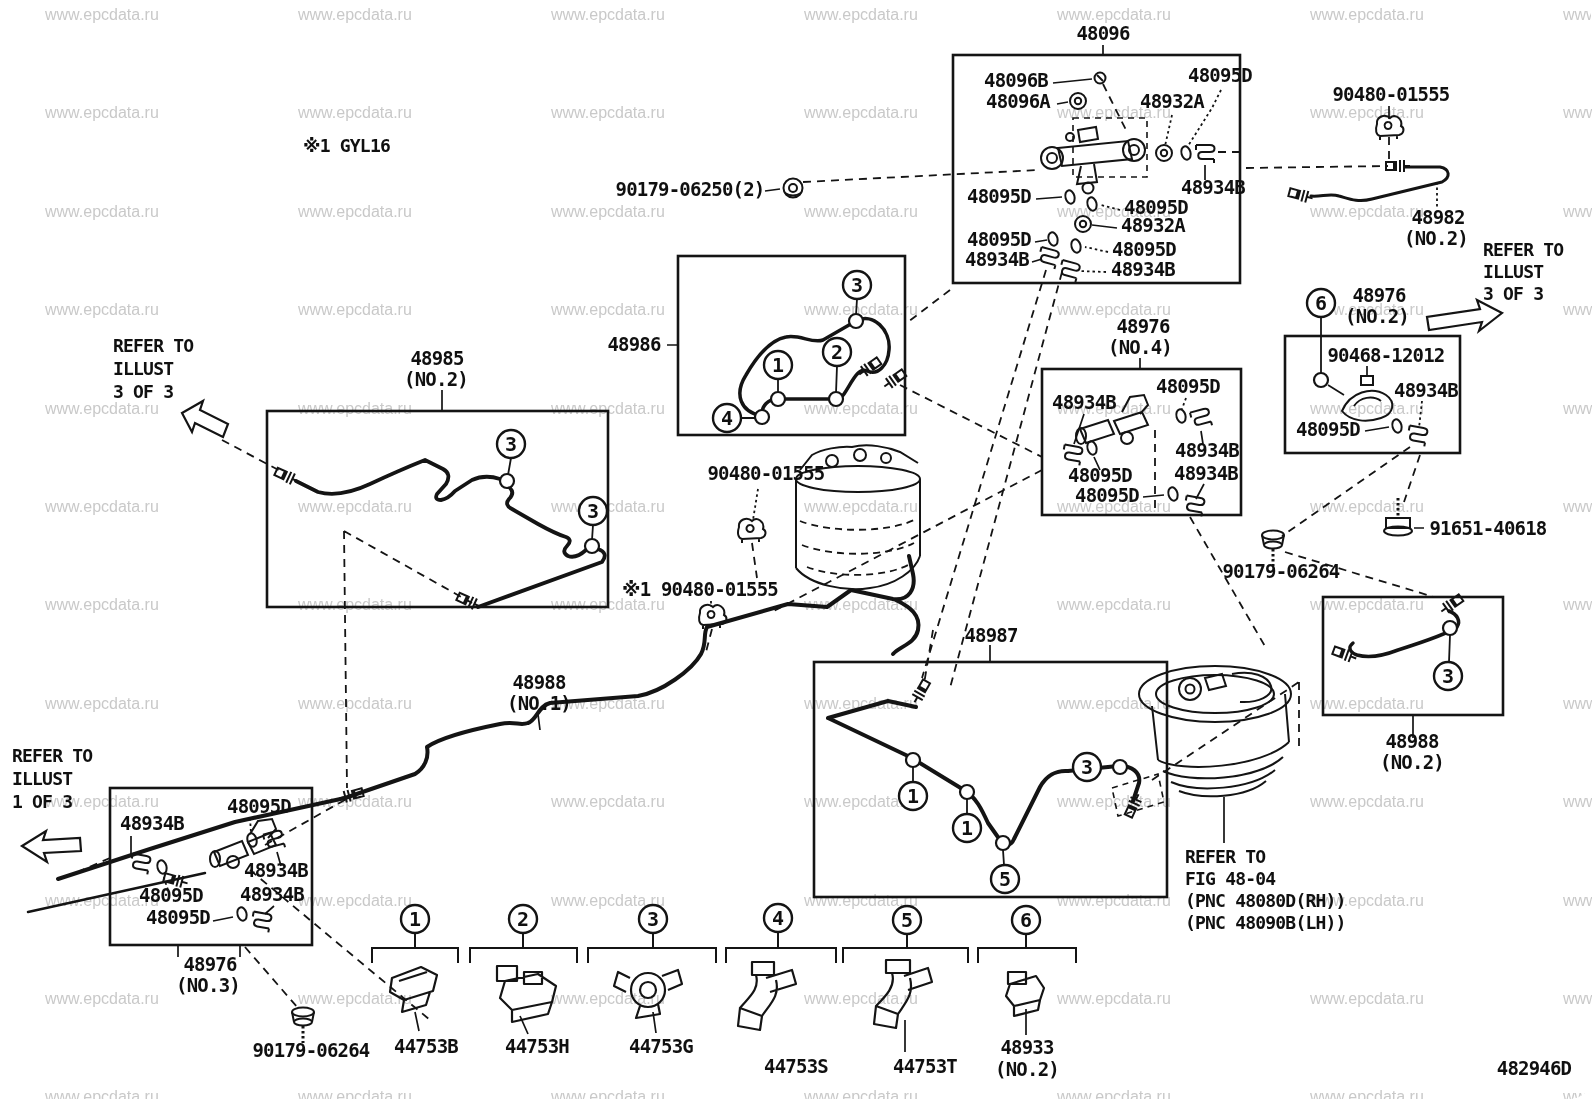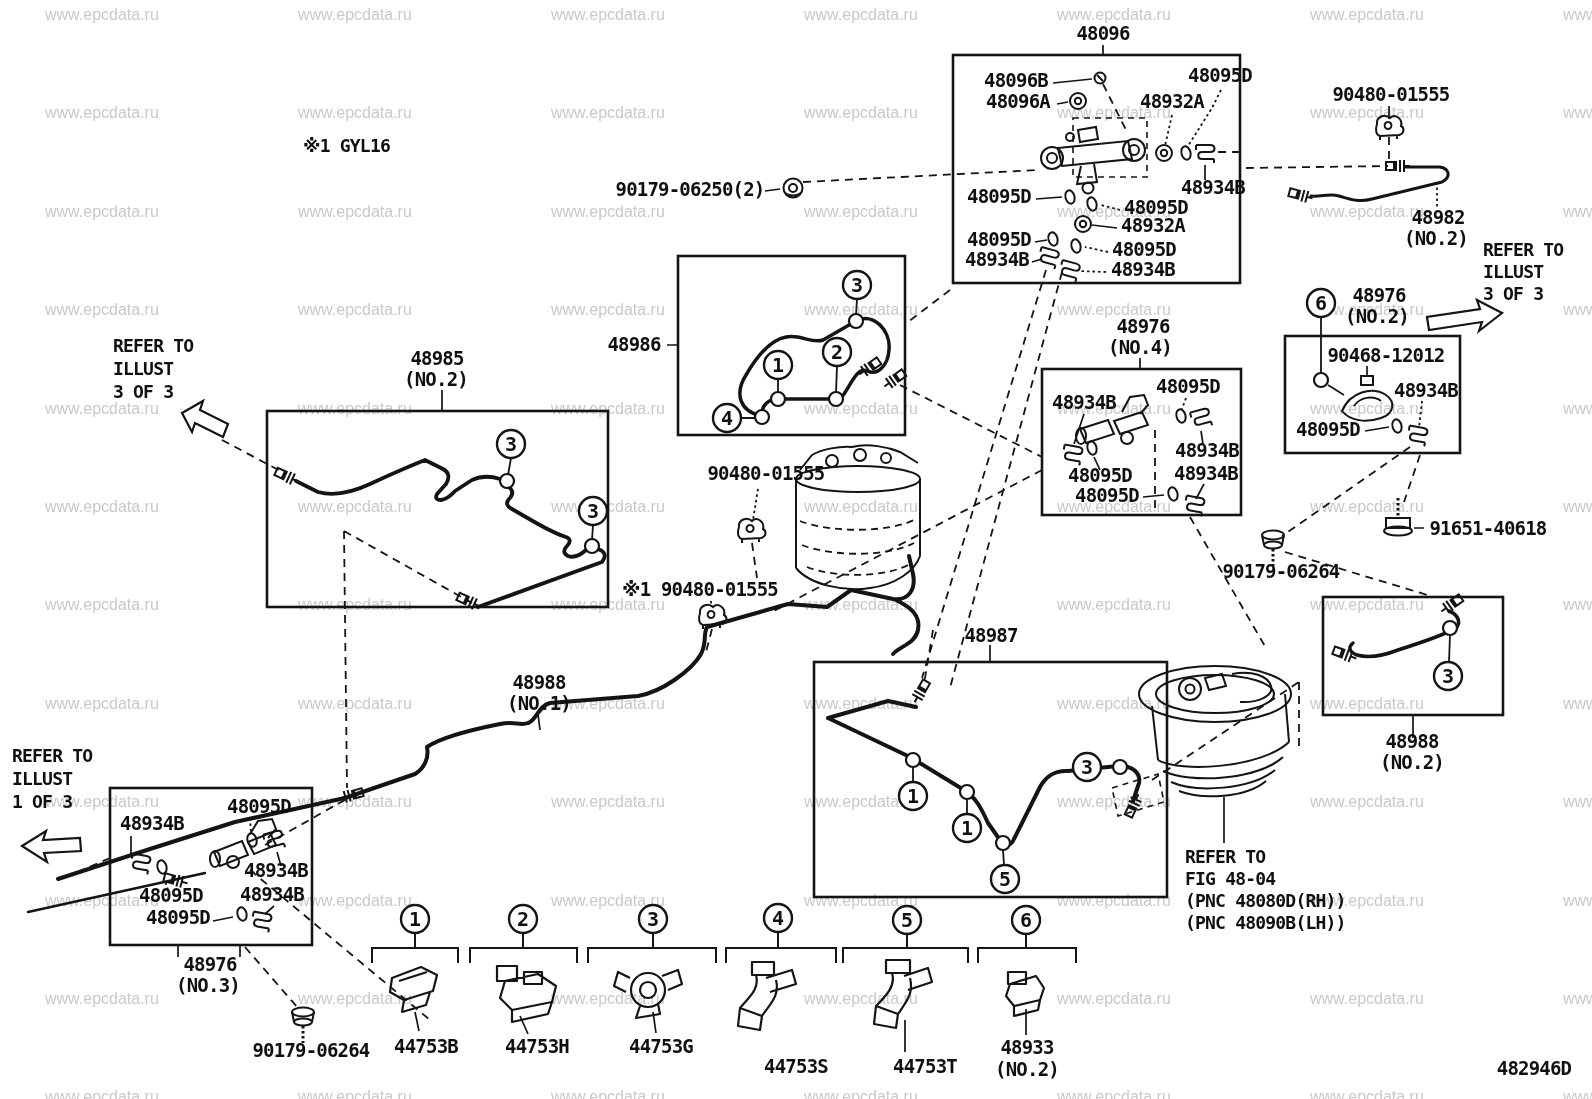--- a/index.html
+++ b/index.html
@@ -1,16 +1,16 @@
 <!DOCTYPE html>
 <html><head>
 <meta charset="utf-8">
 <style>
   html,body{margin:0;padding:0;background:#fff;}
-  #stage{position:relative;width:1592px;height:1099px;background:#fff;overflow:hidden;}
+  #stage{position:relative;width:1592px;height:1099px;background:#fff;overflow:hidden;border-radius:22px;}
   svg{display:block}
   .wm{font:16px "Liberation Sans", sans-serif; fill:#c9c9c9;}
   .pl{font:bold 19px "DejaVu Sans Mono", "DejaVu Sans", monospace; fill:#101010; text-anchor:middle; letter-spacing:-0.8px;}
   .note{font:bold 18px "DejaVu Sans Mono", "DejaVu Sans", monospace; fill:#101010; letter-spacing:-0.8px;}
   .cn{font:bold 20px "DejaVu Sans Mono", "DejaVu Sans", monospace; fill:#101010; text-anchor:middle;}
 </style>
 </head>
 <body>
 
 <div id="stage">

